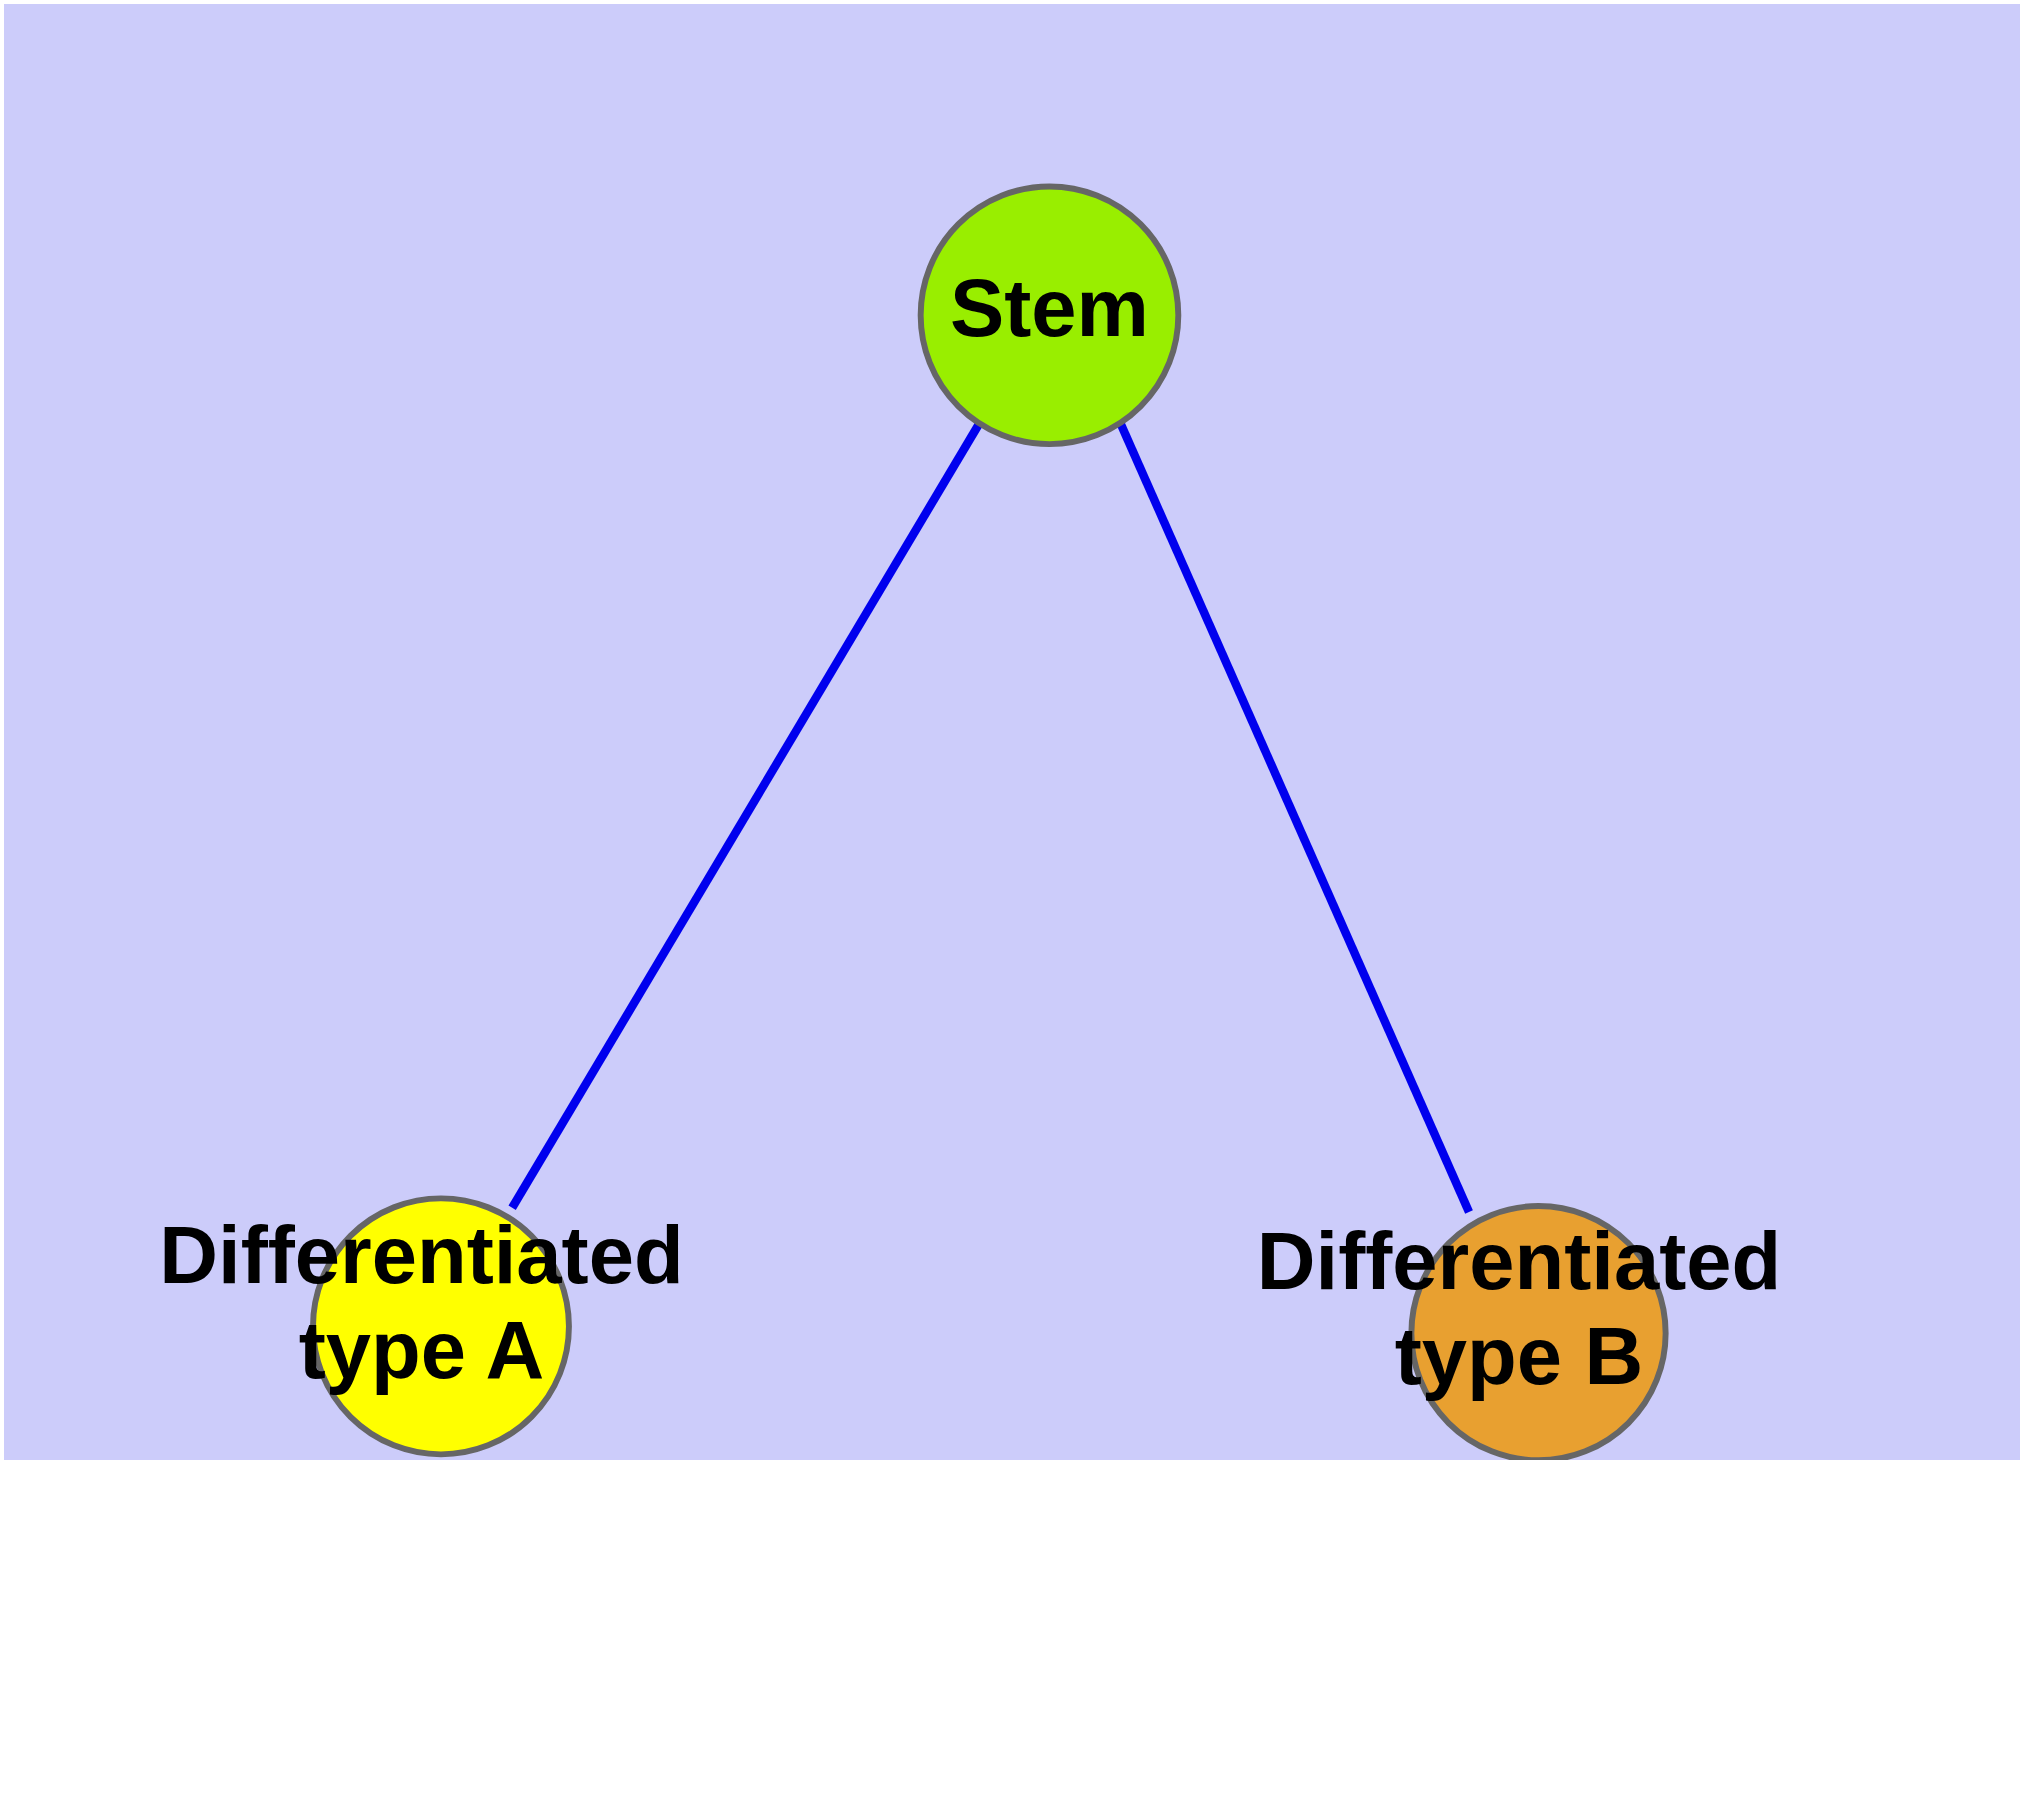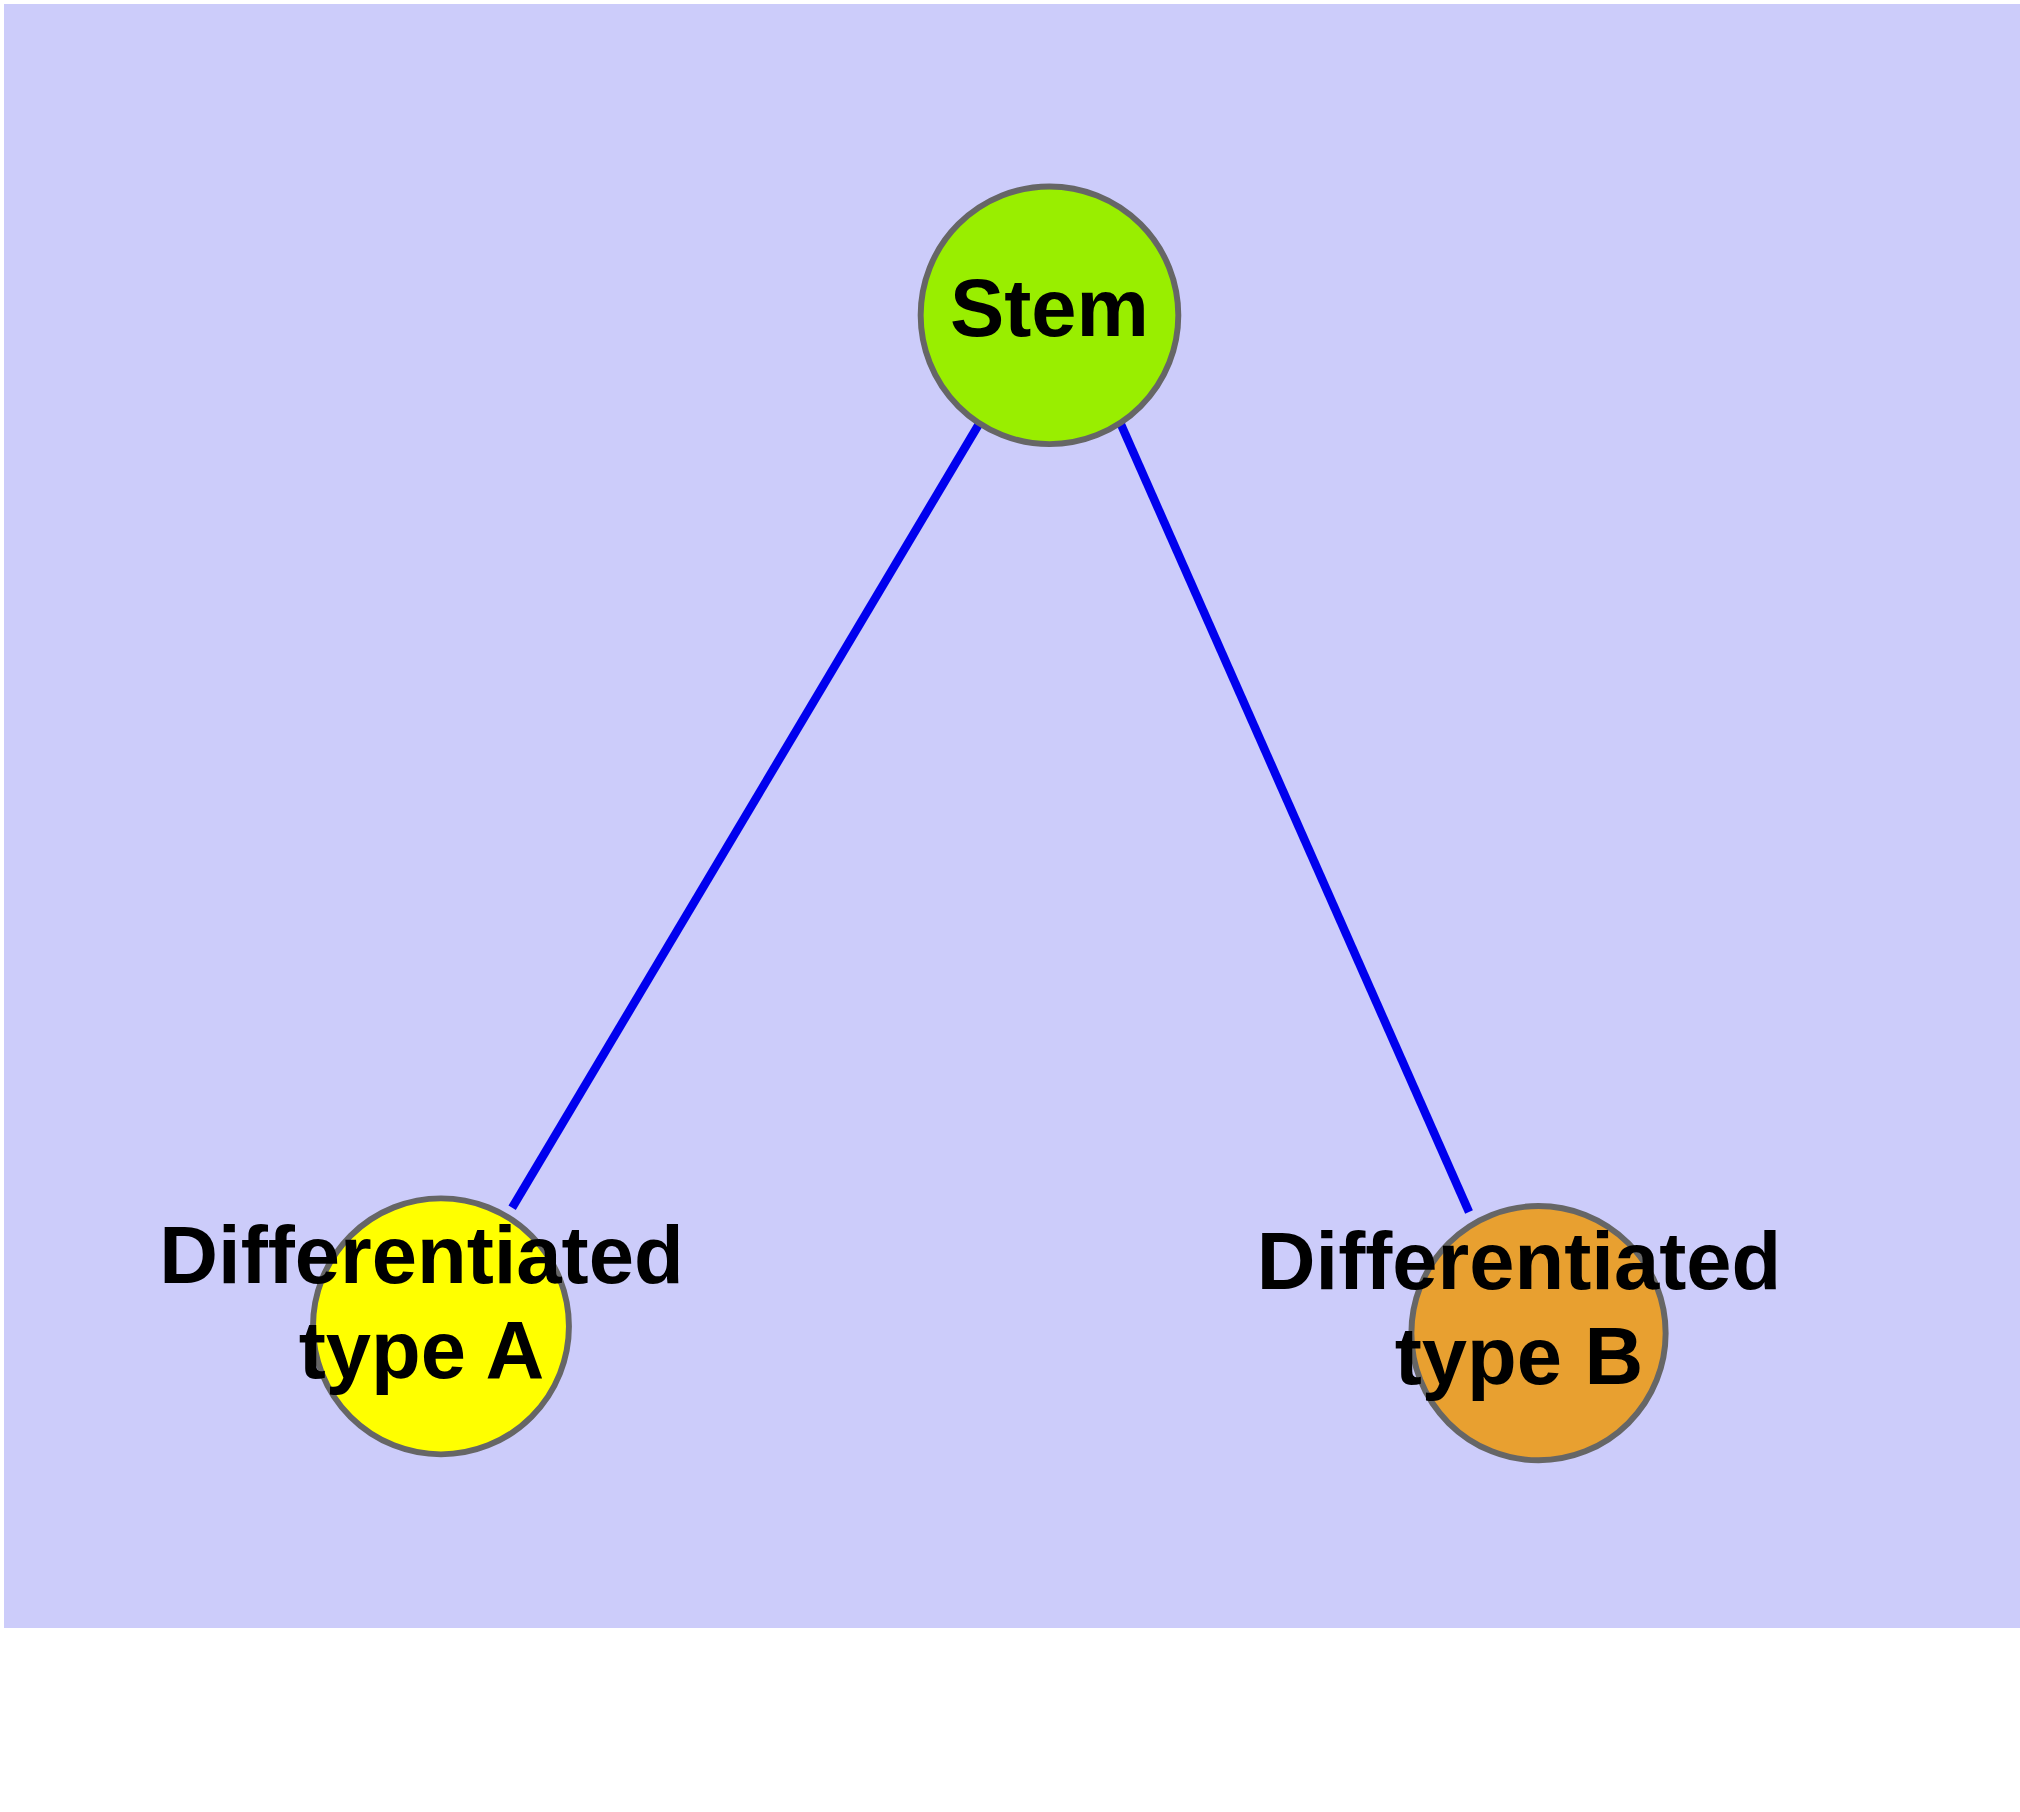--- a/index.html
+++ b/index.html
@@ -44,21 +44,21 @@
     font-family: "Liberation Sans", sans-serif;
     font-weight: bold;
     fill: #000000;
     text-anchor: middle;
     dominant-baseline: middle;
   }
 </style>
 </head>
 <body>
 
-<div id="canvas" style="width: 2021px; height: 1628px;">
+<div id="canvas" style="width: 2021px; height: 1460px;">
   <div id="plot-bg" style="background: rgb(204, 204, 250);"></div>
 
   <svg id="graph-svg" viewBox="0 0 2384 2138">
     <g id="edges-group">
         <line x1="1155" y1="500" x2="604" y2="1425" class="edge-line" stroke="#0000ee" stroke-width="10"></line>
         <line x1="1322" y1="500" x2="1733" y2="1430" class="edge-line" stroke="#0000ee" stroke-width="10"></line>
       </g>
     <g id="nodes-group">
         <g>
           <circle cx="1238" cy="372" r="152" fill="#99ee00" class="node-circle" stroke="#666666" stroke-width="7"></circle>

